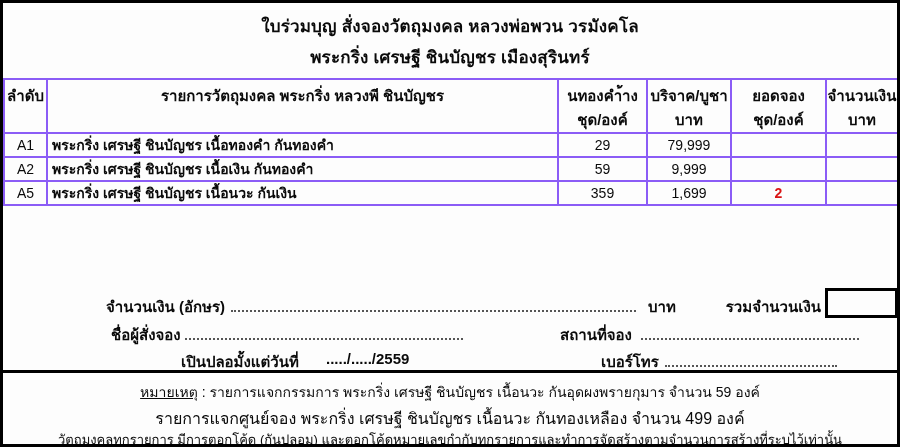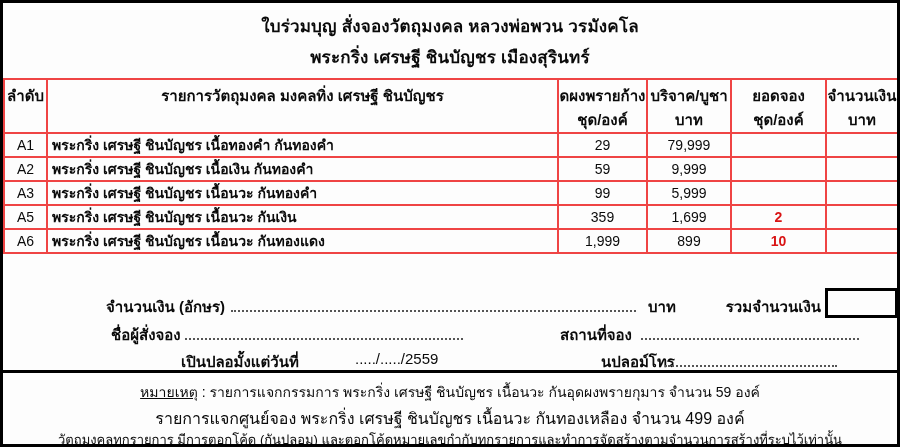--- a/index.html
+++ b/index.html
@@ -15,21 +15,21 @@
   }
   
   .title-block { position:absolute; top:8px; left:0; width:100%; text-align:center; }
   .title-line { font-size:17px; font-weight:bold; line-height:31px; letter-spacing:.2px; }
   
   table.order {
     position:absolute; top:75px; left:0;
     width:100%;
     border-collapse:collapse; table-layout:fixed;
   }
-  table.order td, table.order th { border:2px solid #ef4444; overflow:hidden; }
+  table.order td, table.order th { border:2px solid #8b5cf6; overflow:hidden; }
   table.order th {
     font-size:15px; font-weight:bold; text-align:center; vertical-align:top;
     padding-top:4px; line-height:24px; height:53px;
   }
   table.order td { height:17px; font-size:14px; padding:0 4px; }
   td.c-no { text-align:center; font-weight:normal; }
   td.c-item { font-size:15px; font-weight:bold; padding-left:8px; }
   td.c-num { text-align:center; }
   td.c-res { text-align:center; font-weight:800; font-size:22px; color:#d91414; line-height:22px; }
   
@@ -62,23 +62,23 @@
       <col style="width:43px">
         <col style="width:511px">
         <col style="width:89px">
       <col style="width:84px">
         <col style="width:95px">
         <col style="width:72px">
     </colgroup>
     <tbody>
         <tr>
       <th>ลำดับ</th>
-      <th>รายการวัตถุมงคล มงคลทิ่ง เศรษฐี ชินบัญชร</th>
+      <th>รายการวัตถุมงคล พระกริ่ง หลวงพี ชินบัญชร</th>
       <th>
-        <div>ดผงพรายก้าง</div>
+        <div>นทองคำ้าง</div>
         <div>ชุด/องค์</div>
       </th>
       <th>
         <div>บริจาค/บูชา</div>
         <div>บาท</div>
       </th>
       <th>
         <div>ยอดจอง</div>
         <div>ชุด/องค์</div>
       </th>
@@ -97,41 +97,25 @@
     </tr>
     <tr>
       <td class="c-no">A2</td>
       <td class="c-item">พระกริ่ง เศรษฐี ชินบัญชร  เนื้อเงิน กันทองคำ</td>
       <td class="c-num">59</td>
       <td class="c-num">9,999</td>
       <td class="c-res"></td>
       <td class="c-num"></td>
     </tr>
     <tr>
-      <td class="c-no">A3</td>
-      <td class="c-item">พระกริ่ง เศรษฐี ชินบัญชร  เนื้อนวะ กันทองคำ</td>
-      <td class="c-num">99</td>
-      <td class="c-num">5,999</td>
-      <td class="c-res"></td>
-      <td class="c-num"></td>
-    </tr>
-    <tr>
       <td class="c-no">A5</td>
       <td class="c-item">พระกริ่ง เศรษฐี ชินบัญชร  เนื้อนวะ กันเงิน</td>
       <td class="c-num">359</td>
       <td class="c-num">1,699</td>
       <td class="c-res">2</td>
-      <td class="c-num"></td>
-    </tr>
-    <tr>
-      <td class="c-no">A6</td>
-      <td class="c-item">พระกริ่ง เศรษฐี ชินบัญชร  เนื้อนวะ กันทองแดง</td>
-      <td class="c-num">1,999</td>
-      <td class="c-num">899</td>
-      <td class="c-res">10</td>
       <td class="c-num"></td>
     </tr>
   </tbody>
     </table>
 
   <div class="frow" style="top:292px;">
     <span class="lbl" style="left:103px;">จำนวนเงิน (อักษร)</span>
     <span class="dots" style="left:228px; width:405px; top:2px;"></span>
     <span class="lbl" style="left:645px;">บาท</span>
     <span class="lbl" style="left:718px; width:100px; text-align:right;">รวมจำนวนเงิน</span>
@@ -140,22 +124,22 @@
 
   <div class="frow" style="top:320px;">
     <span class="lbl" style="left:108px;">ชื่อผู้สั่งจอง</span>
     <span class="dots" style="left:182px; width:278px; top:2px;"></span>
     <span class="lbl" style="left:557px;">สถานที่จอง</span>
     <span class="dots" style="left:638px; width:218px; top:2px;"></span>
   </div>
 
   <div class="frow" style="top:347px;">
     <span class="lbl" style="left:178px;">เปินปลอมั้งแต่วันที่</span>
-    <span class="lbl" style="left:352px; font-weight:normal;">...../...../2559</span>
-    <span class="lbl" style="left:598px;">นปลอม์โทร</span>
+    <span class="lbl" style="left:323px; font-weight:bold;">...../...../2559</span>
+    <span class="lbl" style="left:598px;">เบอร์โทร</span>
     <span class="dots" style="left:662px; width:172px; top:2px;"></span>
   </div>
 
   <div class="divider"></div>
 
   <div class="note note-1">
     <span class="u">หมายเหตุ</span><span> : รายการแจกกรรมการ พระกริ่ง เศรษฐี ชินบัญชร เนื้อนวะ กันอุดผงพรายกุมาร  จำนวน 59 องค์</span>
   </div>
   <div class="note note-2">รายการแจกศูนย์จอง  พระกริ่ง เศรษฐี ชินบัญชร  เนื้อนวะ กันทองเหลือง  จำนวน 499 องค์</div>
   <div class="note note-3">วัตถุมงคลทุกรายการ มีการตอกโค้ด (กันปลอม) และตอกโค้ดหมายเลขกำกับทุกรายการและทำการจัดสร้างตามจำนวนการสร้างที่ระบุไว้เท่านั้น</div>

